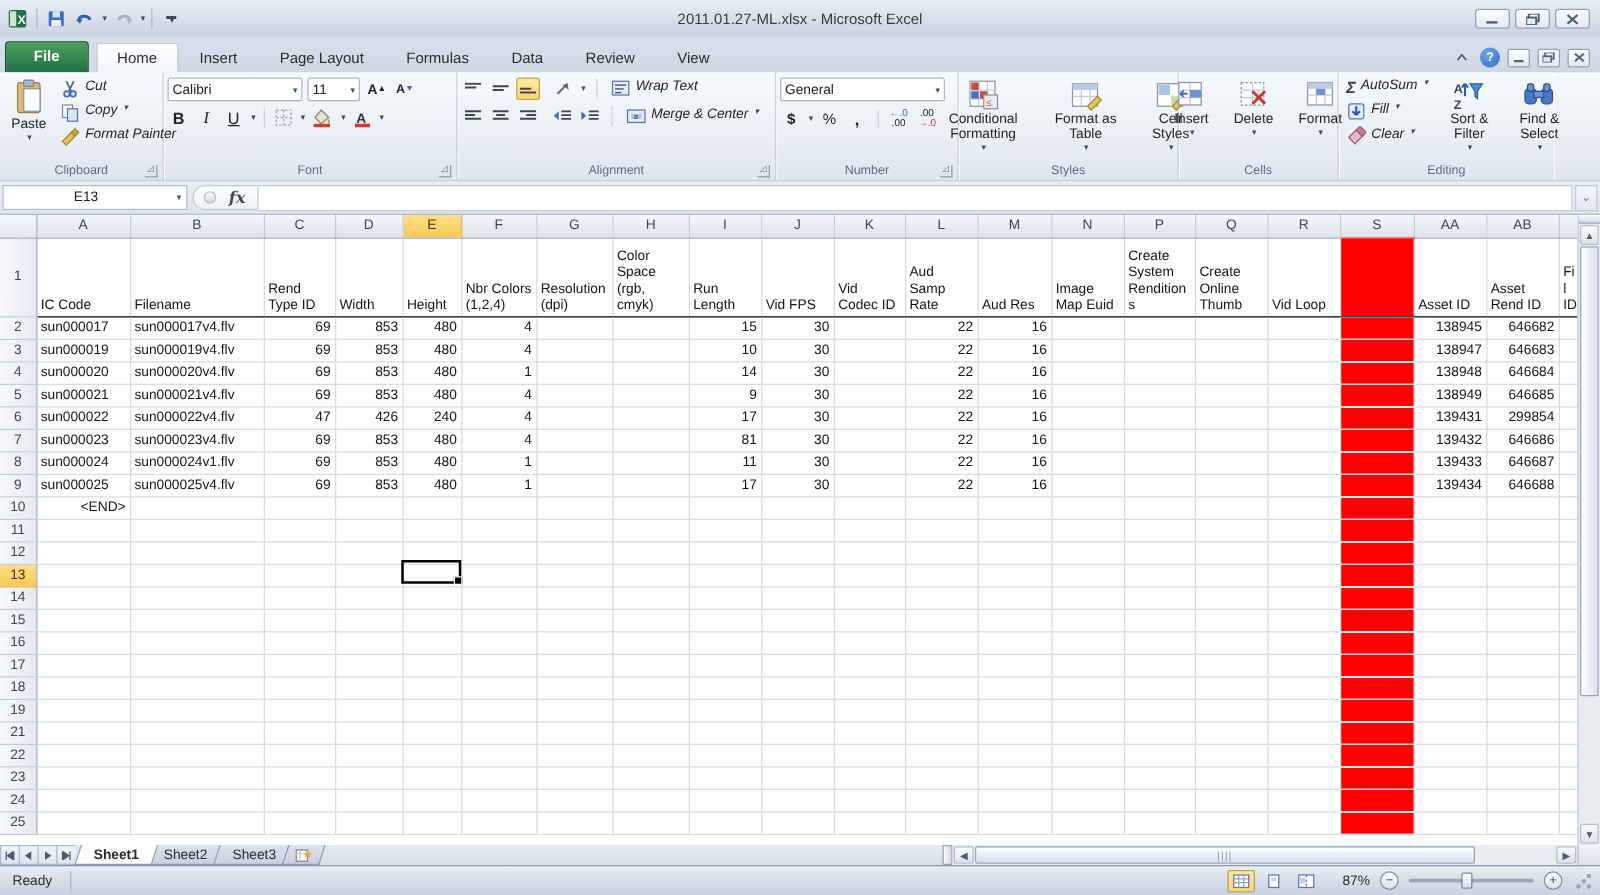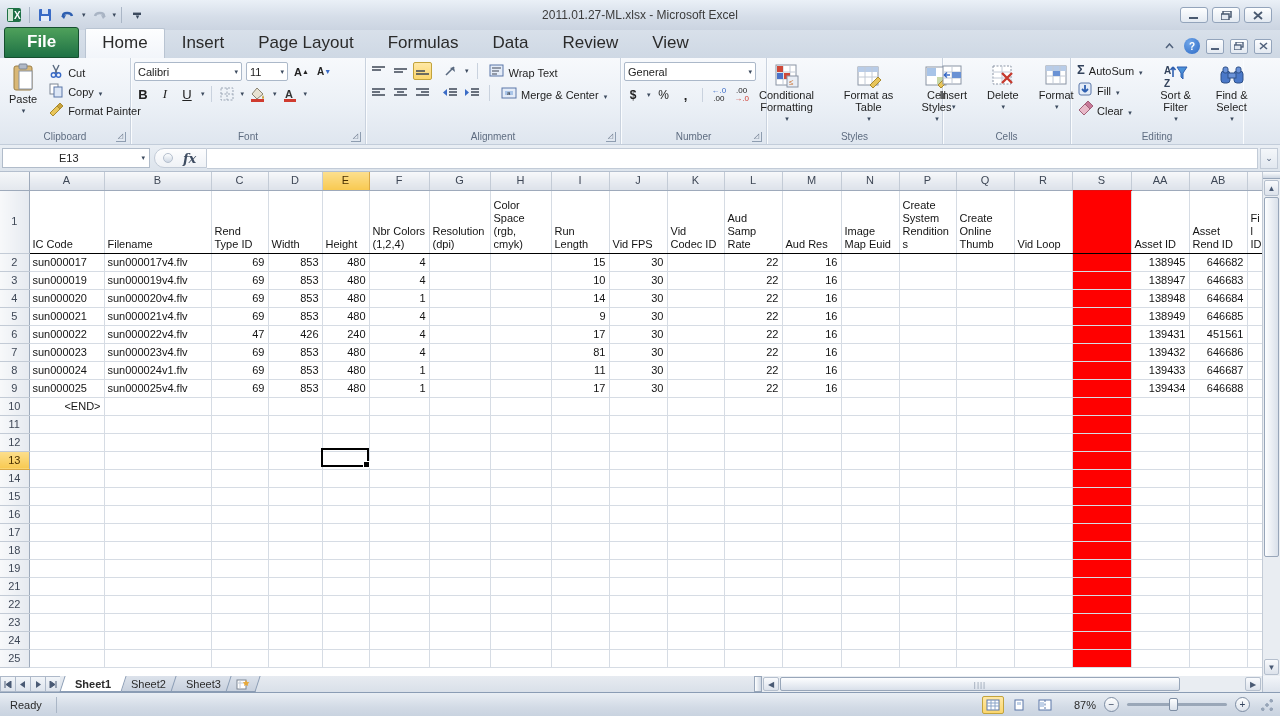--- a/index.html
+++ b/index.html
@@ -14,42 +14,42 @@
   .qbtn { width:20px; height:20px; display:flex; align-items:center; justify-content:center; border-radius:3px; }
   .qsep { width:1px; height:16px; background:#AAB6C6; margin:0 2px; }
   .dd { font-size:7px; color:#3C4A5E; margin-left:1px; }
   #title-text { position:absolute; left:0; right:0; text-align:center; font-size:12px; color:#3B3B3B; pointer-events:none; }
   #win-controls { margin-left:auto; display:flex; gap:4px; padding-right:8px; }
   .wbtn { width:28px; height:16px; border:1px solid #93A4BB; border-radius:3px;
     background:linear-gradient(#FDFEFF,#E3E9F1); display:flex; align-items:center; justify-content:center; color:#4A5A70; font-size:9px; }
 
   
   #tabrow { top:30px; left:0; width:1280px; height:28px; background:linear-gradient(#D8E0EA,#CED8E4); display:flex; align-items:flex-end; }
-  .rtab { padding:4px 16px 5px; font-size:17px; color:#2B2B2B; border:1px solid transparent; border-bottom:0; }
+  .rtab { padding:4px 16px 5px; font-size:12px; color:#2B2B2B; border:1px solid transparent; border-bottom:0; }
   .rtab.file { background:linear-gradient(#4FA15B,#1E7145); color:#fff; font-weight:bold; border:1px solid #15502F;
     border-radius:3px 3px 0 0; padding:4px 22px 5px; margin:0 6px 0 4px; }
   .rtab.active { background:linear-gradient(#FDFEFF,#F2F5FA); border-color:#B9C4D2; border-radius:2px 2px 0 0; }
   #tabrow-right { margin-left:auto; display:flex; align-items:center; gap:6px; padding-right:8px; padding-bottom:4px; }
   .mini { width:18px; height:15px; display:flex; align-items:center; justify-content:center; color:#51627C; font-size:9px;
     border:1px solid transparent; border-radius:2px; }
   .mini.framed { border-color:#93A4BB; background:linear-gradient(#FDFEFF,#E3E9F1); }
   #help-btn { width:16px; height:16px; border-radius:50%; background:radial-gradient(circle at 35% 30%,#6FA5E8,#2E6BC6); color:#fff;
     font-weight:bold; font-size:10px; display:flex; align-items:center; justify-content:center; }
 
   
   #ribbon { top:58px; left:0; width:1280px; height:87px;
     background:linear-gradient(#F7F9FC,#EBF0F6 55%,#DFE6EF); border-bottom:1px solid #C3CDDA; display:flex; }
   .rgroup { height:100%; border-right:1px solid #C9D2DE; box-shadow:1px 0 0 #FAFCFE; display:flex; flex-direction:column; padding:2px 3px 0; }
   .rbody { flex:1; display:flex; align-items:flex-start; gap:2px; }
   .glabel { height:15px; display:flex; align-items:center; justify-content:center; gap:4px; color:#5E6C80; font-size:10px; position:relative; }
   .dlauncher { position:absolute; right:1px; bottom:2px; width:10px; height:10px; border:1px solid #8E9DB0; border-top:0; border-left:0;
     color:#5E6C80; font-size:7px; line-height:8px; text-align:center; }
   .bigbtn { display:flex; flex-direction:column; align-items:center; justify-content:flex-start; padding:3px 6px 2px; border-radius:3px;
     font-size:11px; color:#1E1E1E; text-align:center; line-height:12px; }
-  .sbtn { display:flex; align-items:flex-end; gap:4px; padding:1px 3px; font-size:11px; color:#1E1E1E; white-space:nowrap; }
+  .sbtn { display:flex; align-items:flex-start; gap:4px; padding:1px 3px; font-size:11px; color:#1E1E1E; white-space:nowrap;font-style:italic; }
   .icon16 { width:16px; height:16px; flex:0 0 16px; }
   .icon24 { width:26px; height:26px; }
   .combo { border:1px solid #ABB8C9; background:#fff; display:flex; align-items:center; height:19px; padding:0 3px; border-radius:2px; }
   .combo .dd { margin-left:auto; }
   .fgrid { display:flex; flex-direction:column; gap:3px; padding-top:2px; }
   .frow { display:flex; align-items:center; gap:4px; }
   .tbtn { min-width:18px; height:18px; display:flex; align-items:center; justify-content:center; border-radius:2px; padding:0 2px; }
   .tbtn.on { background:linear-gradient(#FFE8A6,#FBD66E); border:1px solid #C2A33C; }
   .vr { width:1px; height:38px; background:#C9D2DE; margin:2px 3px; align-self:center; }
 
@@ -768,21 +768,21 @@
           <td class="c" style="text-align:right">30</td>
           <td class="c" style="text-align:left"></td>
           <td class="c" style="text-align:right">22</td>
           <td class="c" style="text-align:right">16</td>
           <td class="c" style="text-align:left"></td>
           <td class="c" style="text-align:left"></td>
           <td class="c" style="text-align:left"></td>
           <td class="c" style="text-align:left"></td>
           <td class="c red" style="text-align:left"></td>
           <td class="c" style="text-align:right">139431</td>
-          <td class="c" style="text-align:right">451561</td>
+          <td class="c" style="text-align:right">299854</td>
           <td class="c" style="text-align:left"></td>
         </tr>
         <tr style="height:18px">
           <td class="rh">7</td>
           <td class="c" style="text-align:left">sun000023</td>
           <td class="c" style="text-align:left">sun000023v4.flv</td>
           <td class="c" style="text-align:right">69</td>
           <td class="c" style="text-align:right">853</td>
           <td class="c" style="text-align:right">480</td>
           <td class="c" style="text-align:right">4</td>

